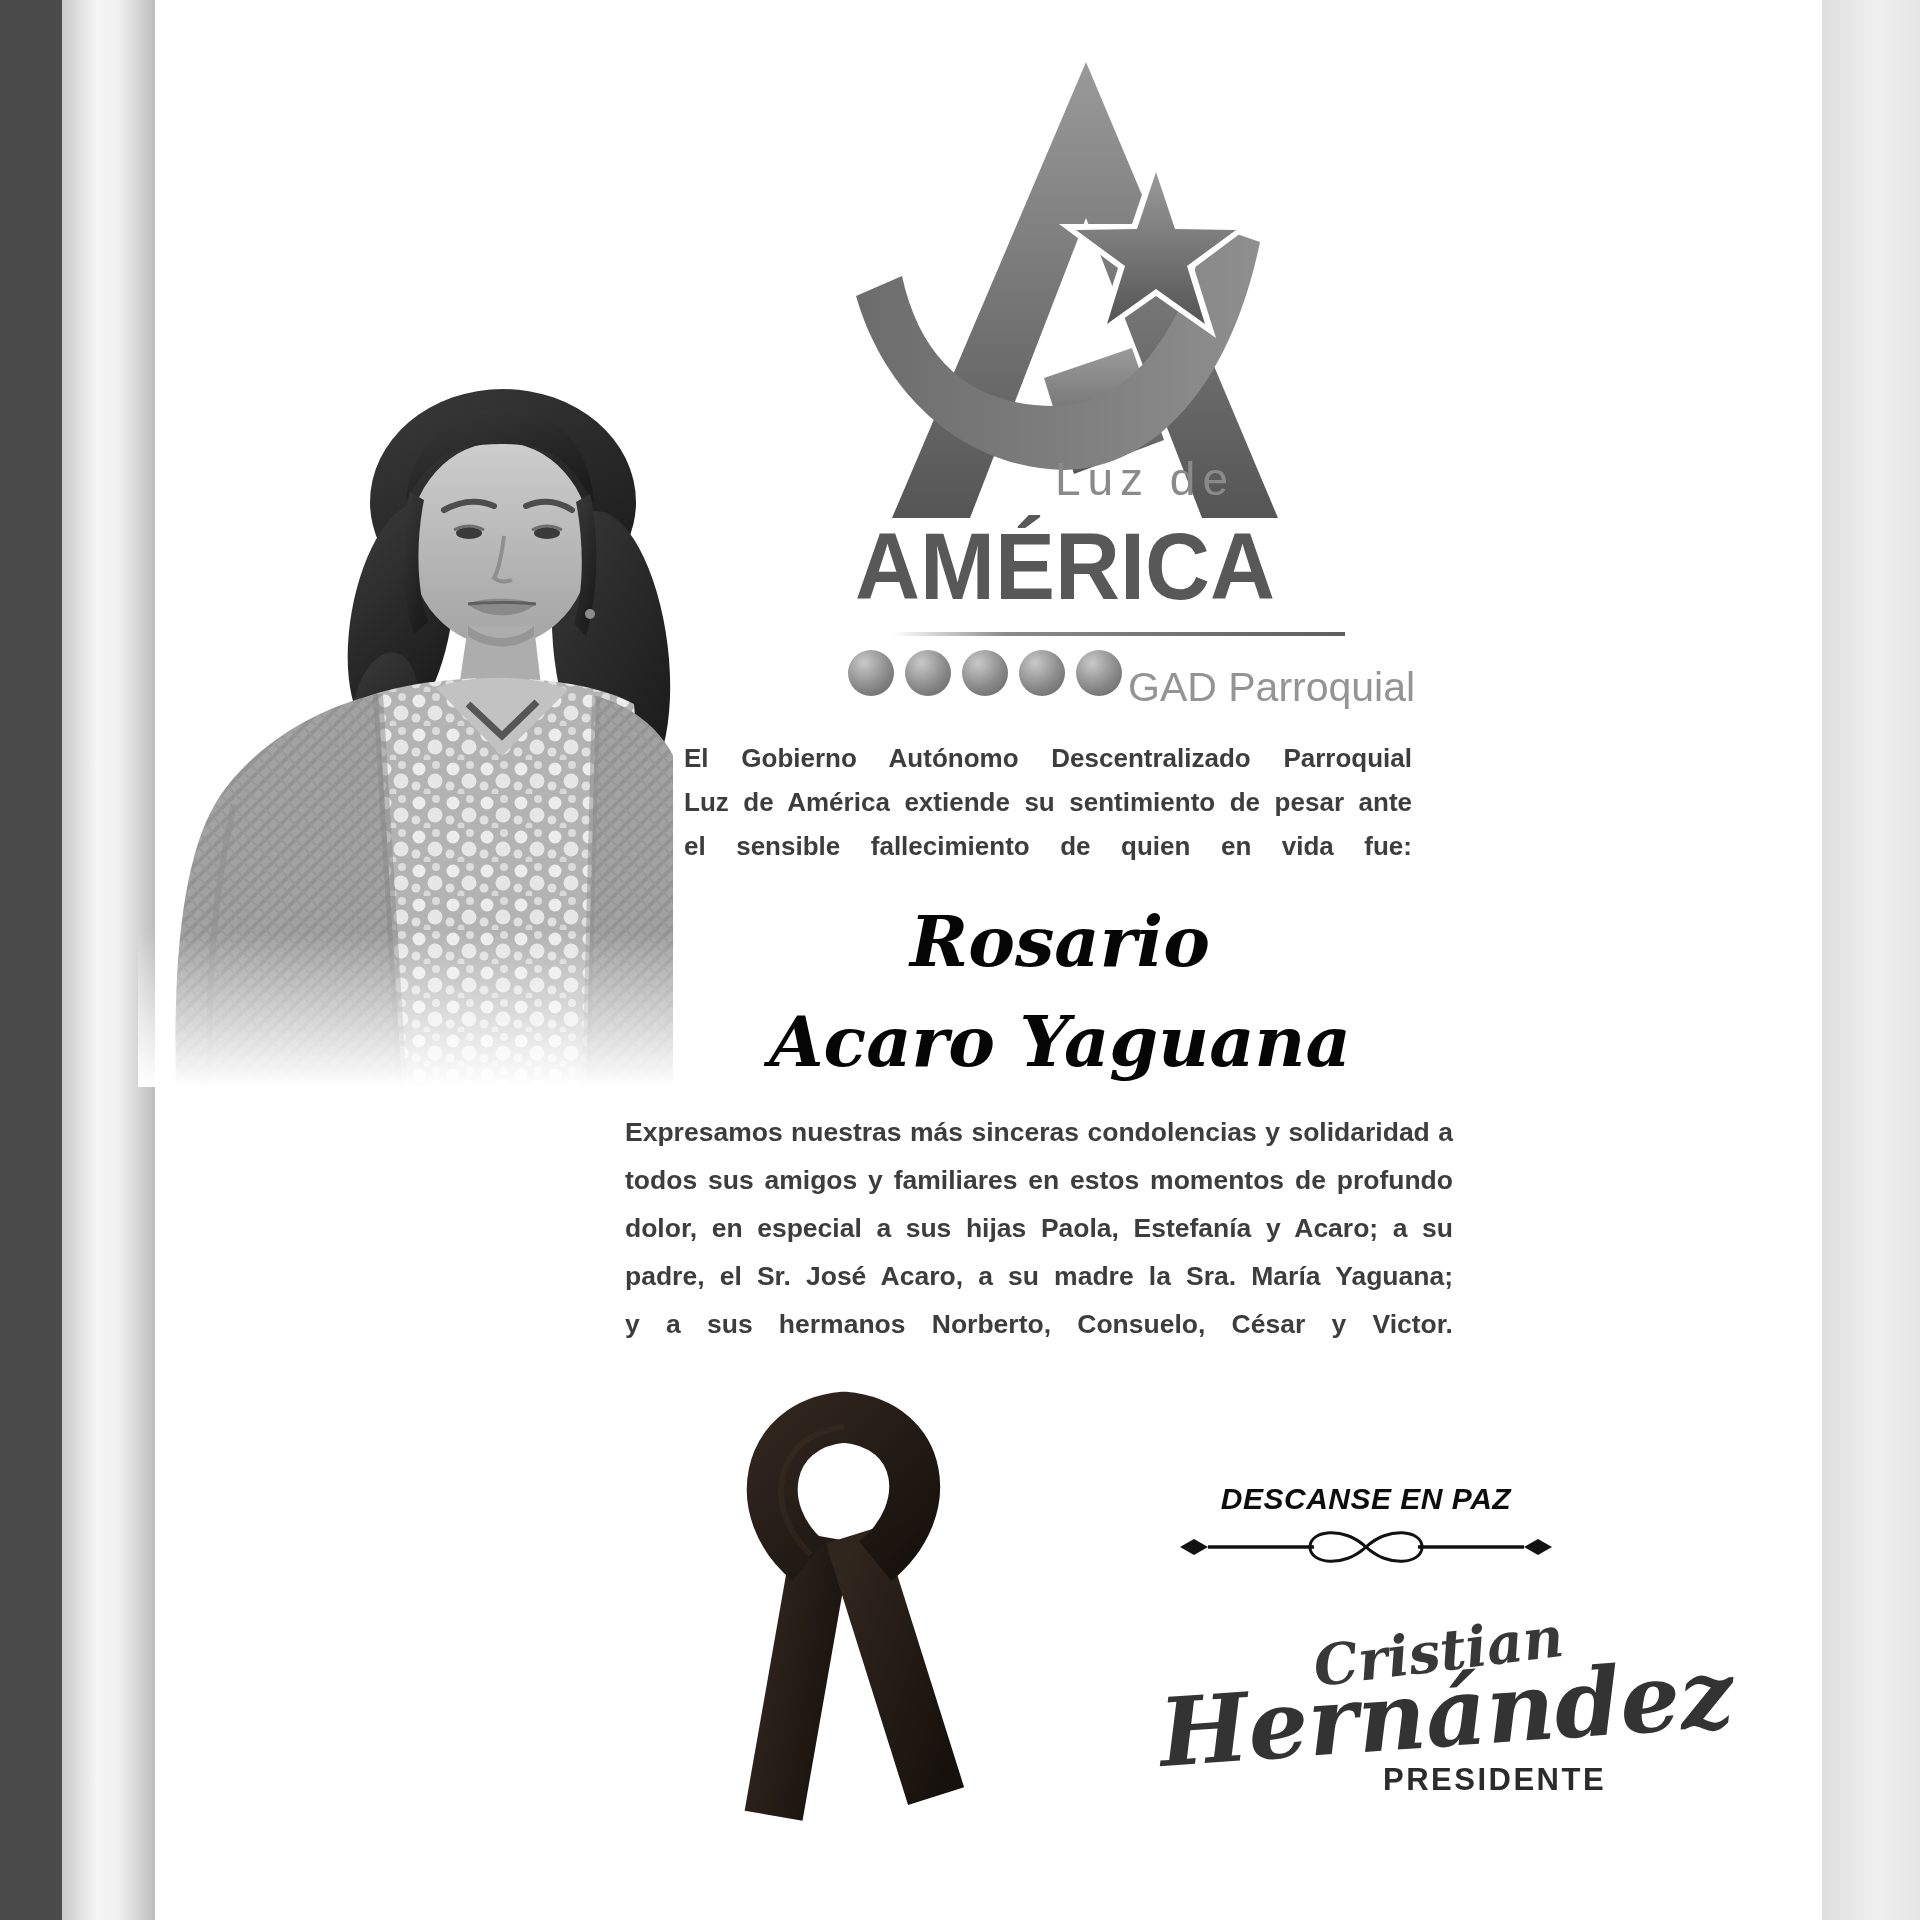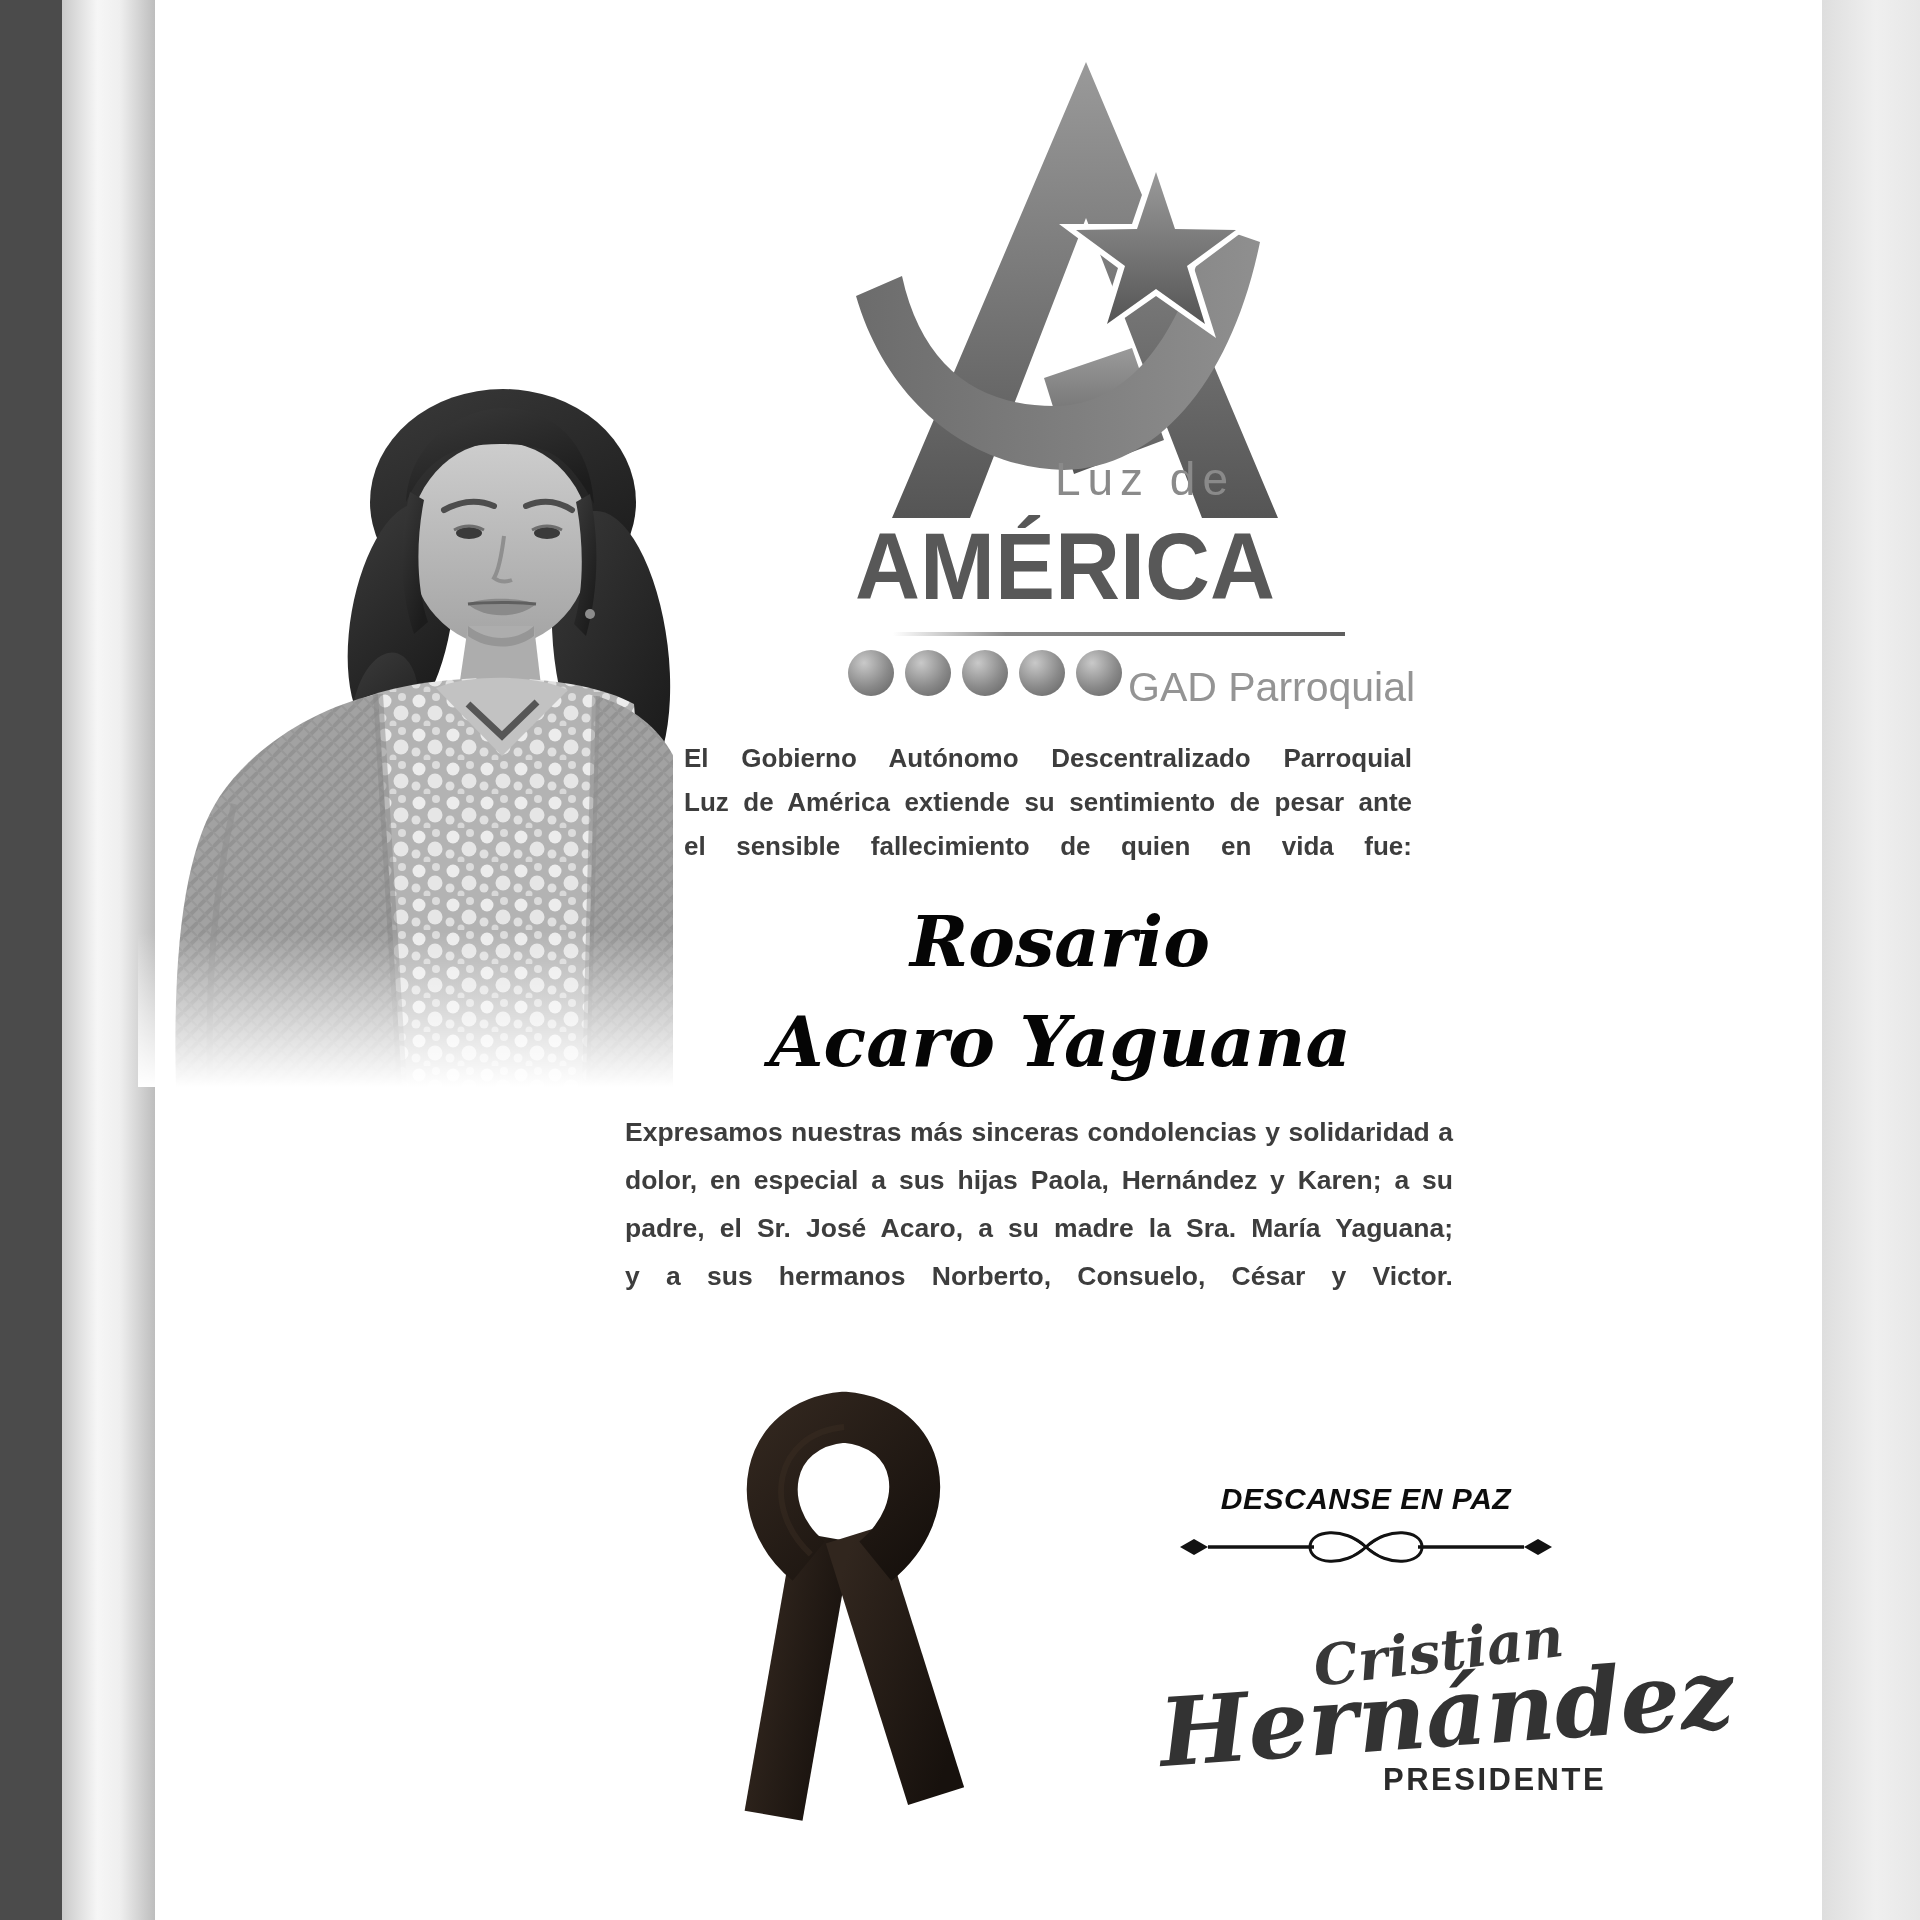--- a/index.html
+++ b/index.html
@@ -169,21 +169,22 @@
     <div class="jl">el sensible fallecimiento de quien en vida fue:</div>
   </div>
 
 <div class="abs name">
   <div>Rosario</div>
   <div>Acaro Yaguana</div>
 </div>
 
 <div class="abs condolence">
     <div class="jl">Expresamos nuestras más sinceras condolencias y solidaridad a</div>
-    <div class="jl">dolor, en especial a sus hijas Paola, Hernández y Karen; a su</div>
+    <div class="jl">todos sus amigos y familiares en estos momentos de profundo</div>
+    <div class="jl">dolor, en especial a sus hijas Paola, Estefanía y Acaro; a su</div>
     <div class="jl">padre, el Sr. José Acaro, a su madre la Sra. María Yaguana;</div>
     <div class="jl">y a sus hermanos Norberto, Consuelo, César y Victor.</div>
   </div>
 
 <svg class="abs ribbon" viewBox="0 0 250 480" aria-hidden="true">
   <defs>
     <linearGradient id="ribG" x1="0" y1="0" x2="1" y2="1">
       <stop offset="0" stop-color="#31261e"></stop>
         <stop offset="1" stop-color="#17110d"></stop>
     </linearGradient>

